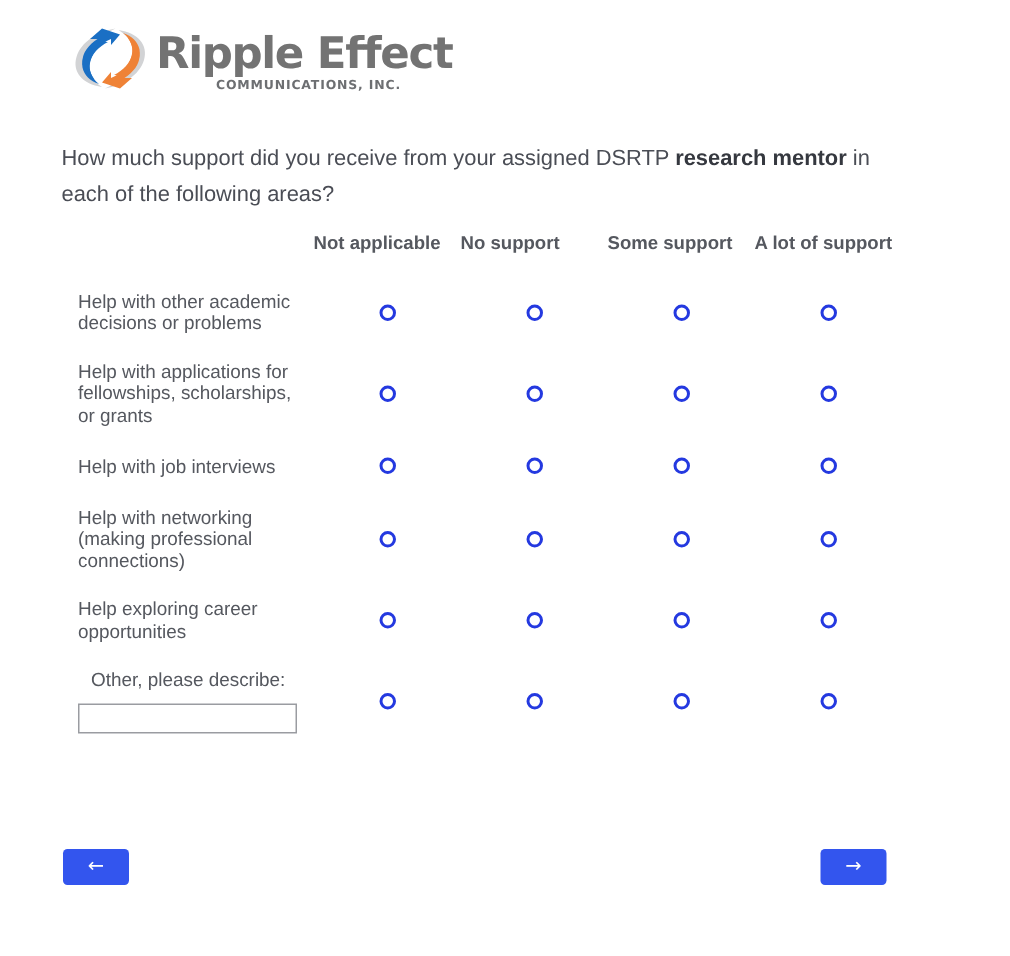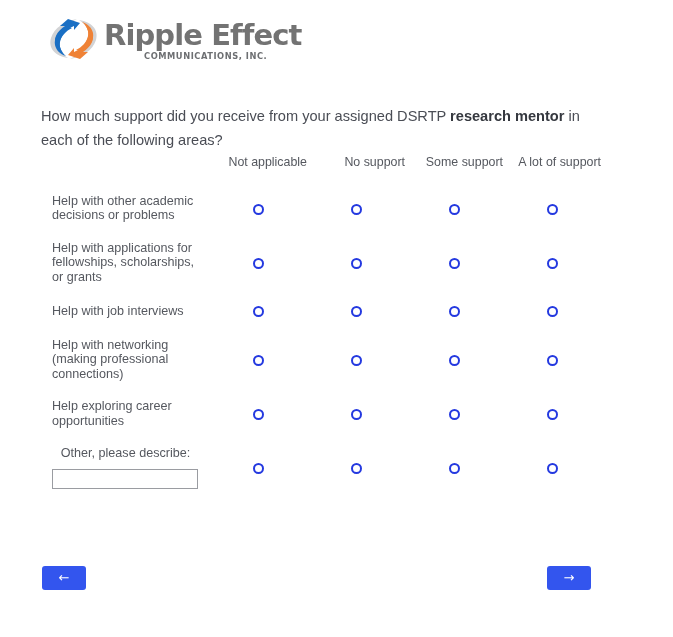--- a/index.html
+++ b/index.html
@@ -59,21 +59,21 @@
     letter-spacing: 0.55px;
     color: #6d6f72;
     white-space: nowrap;
     margin-top: 10px;
   }
 
   
   .question {
     position: absolute;
     left: 41px;
-    top: 104px;
+    top: 94px;
     width: 556px;
     font-size: 14.6px;
     line-height: 24px;
     color: #4a4d55;
   }
   .question b { font-weight: bold; color: #35383f; }
 
   
   .matrix {
     position: absolute;
@@ -84,23 +84,23 @@
   .matrix table {
     border-collapse: collapse;
     width: 560px;
     table-layout: fixed;
   }
   .matrix col.c-label { width: 168px; }
   .matrix col.c-opt   { width: 98px; }
 
   .matrix th.hdr {
     font-size: 12.4px;
-    font-weight: normal;
+    font-weight: bold;
     color: #55585f;
-    text-align: right;
+    text-align: left;
     padding: 0 0 16px 0;
     vertical-align: bottom;
     white-space: nowrap;
   }
   .matrix th.hdr-blank { padding: 0; }
 
   .matrix td.row-label {
     font-size: 12.6px;
     line-height: 14.4px;
     color: #55585f;

